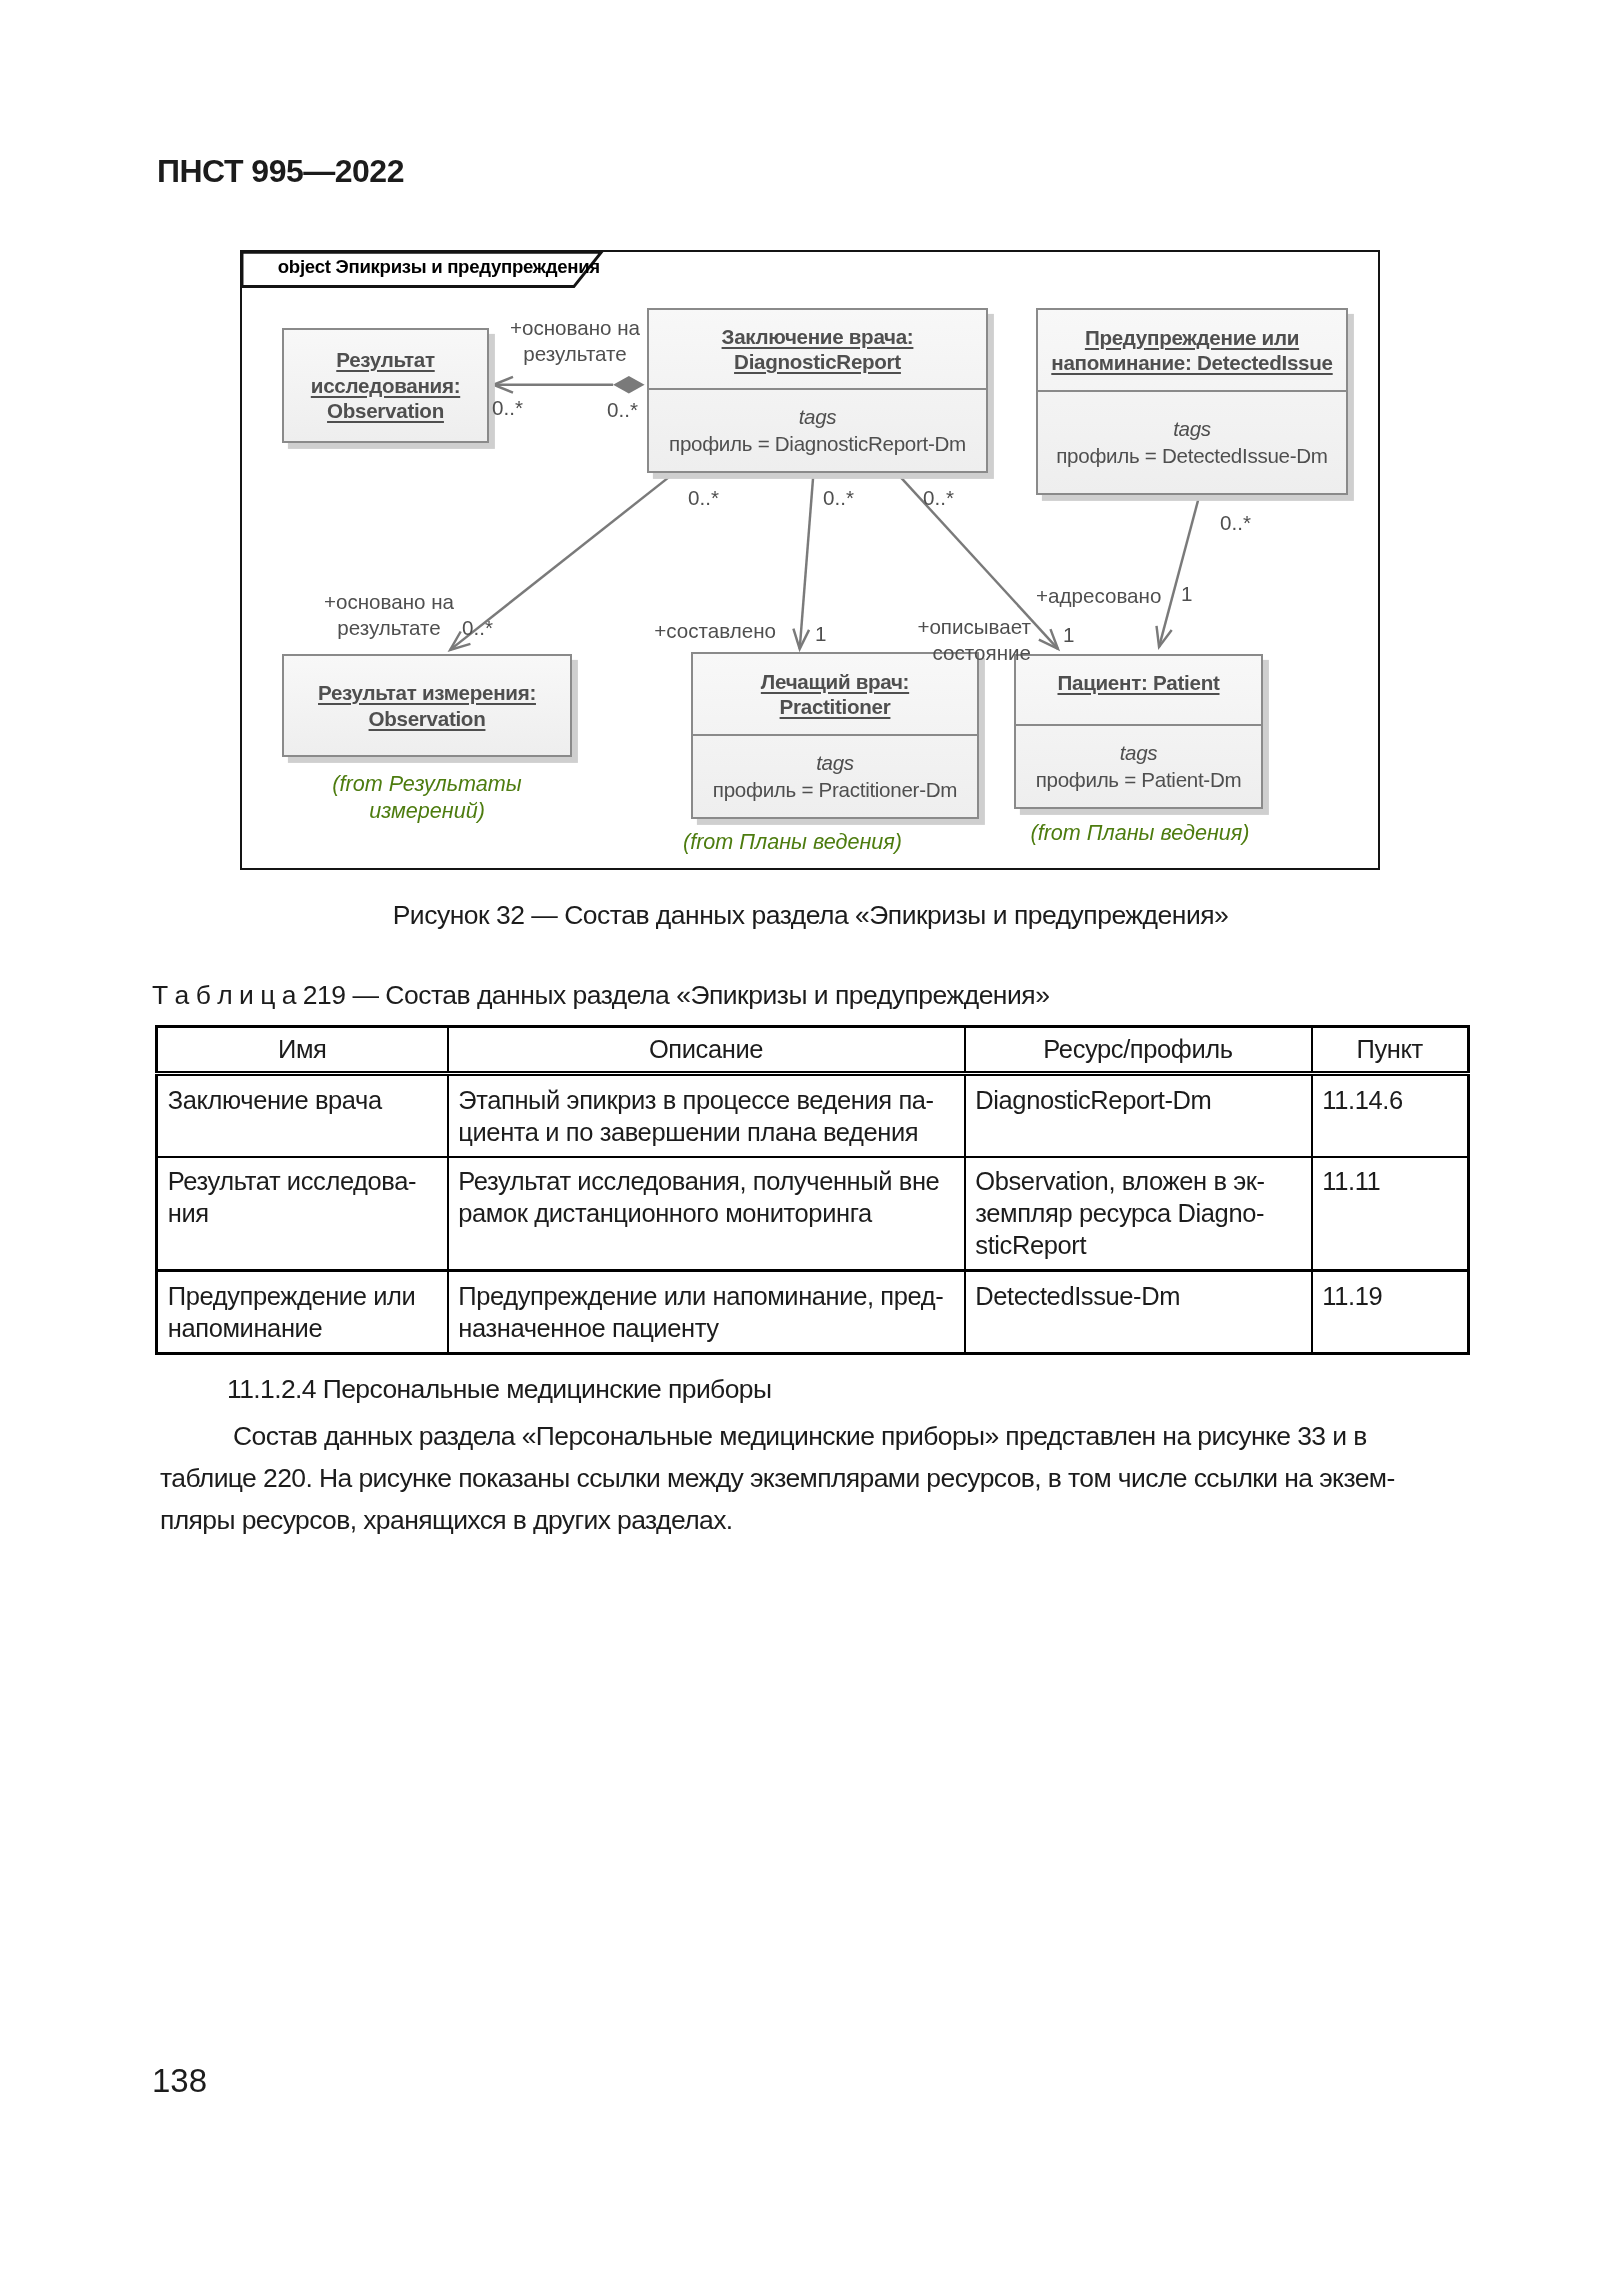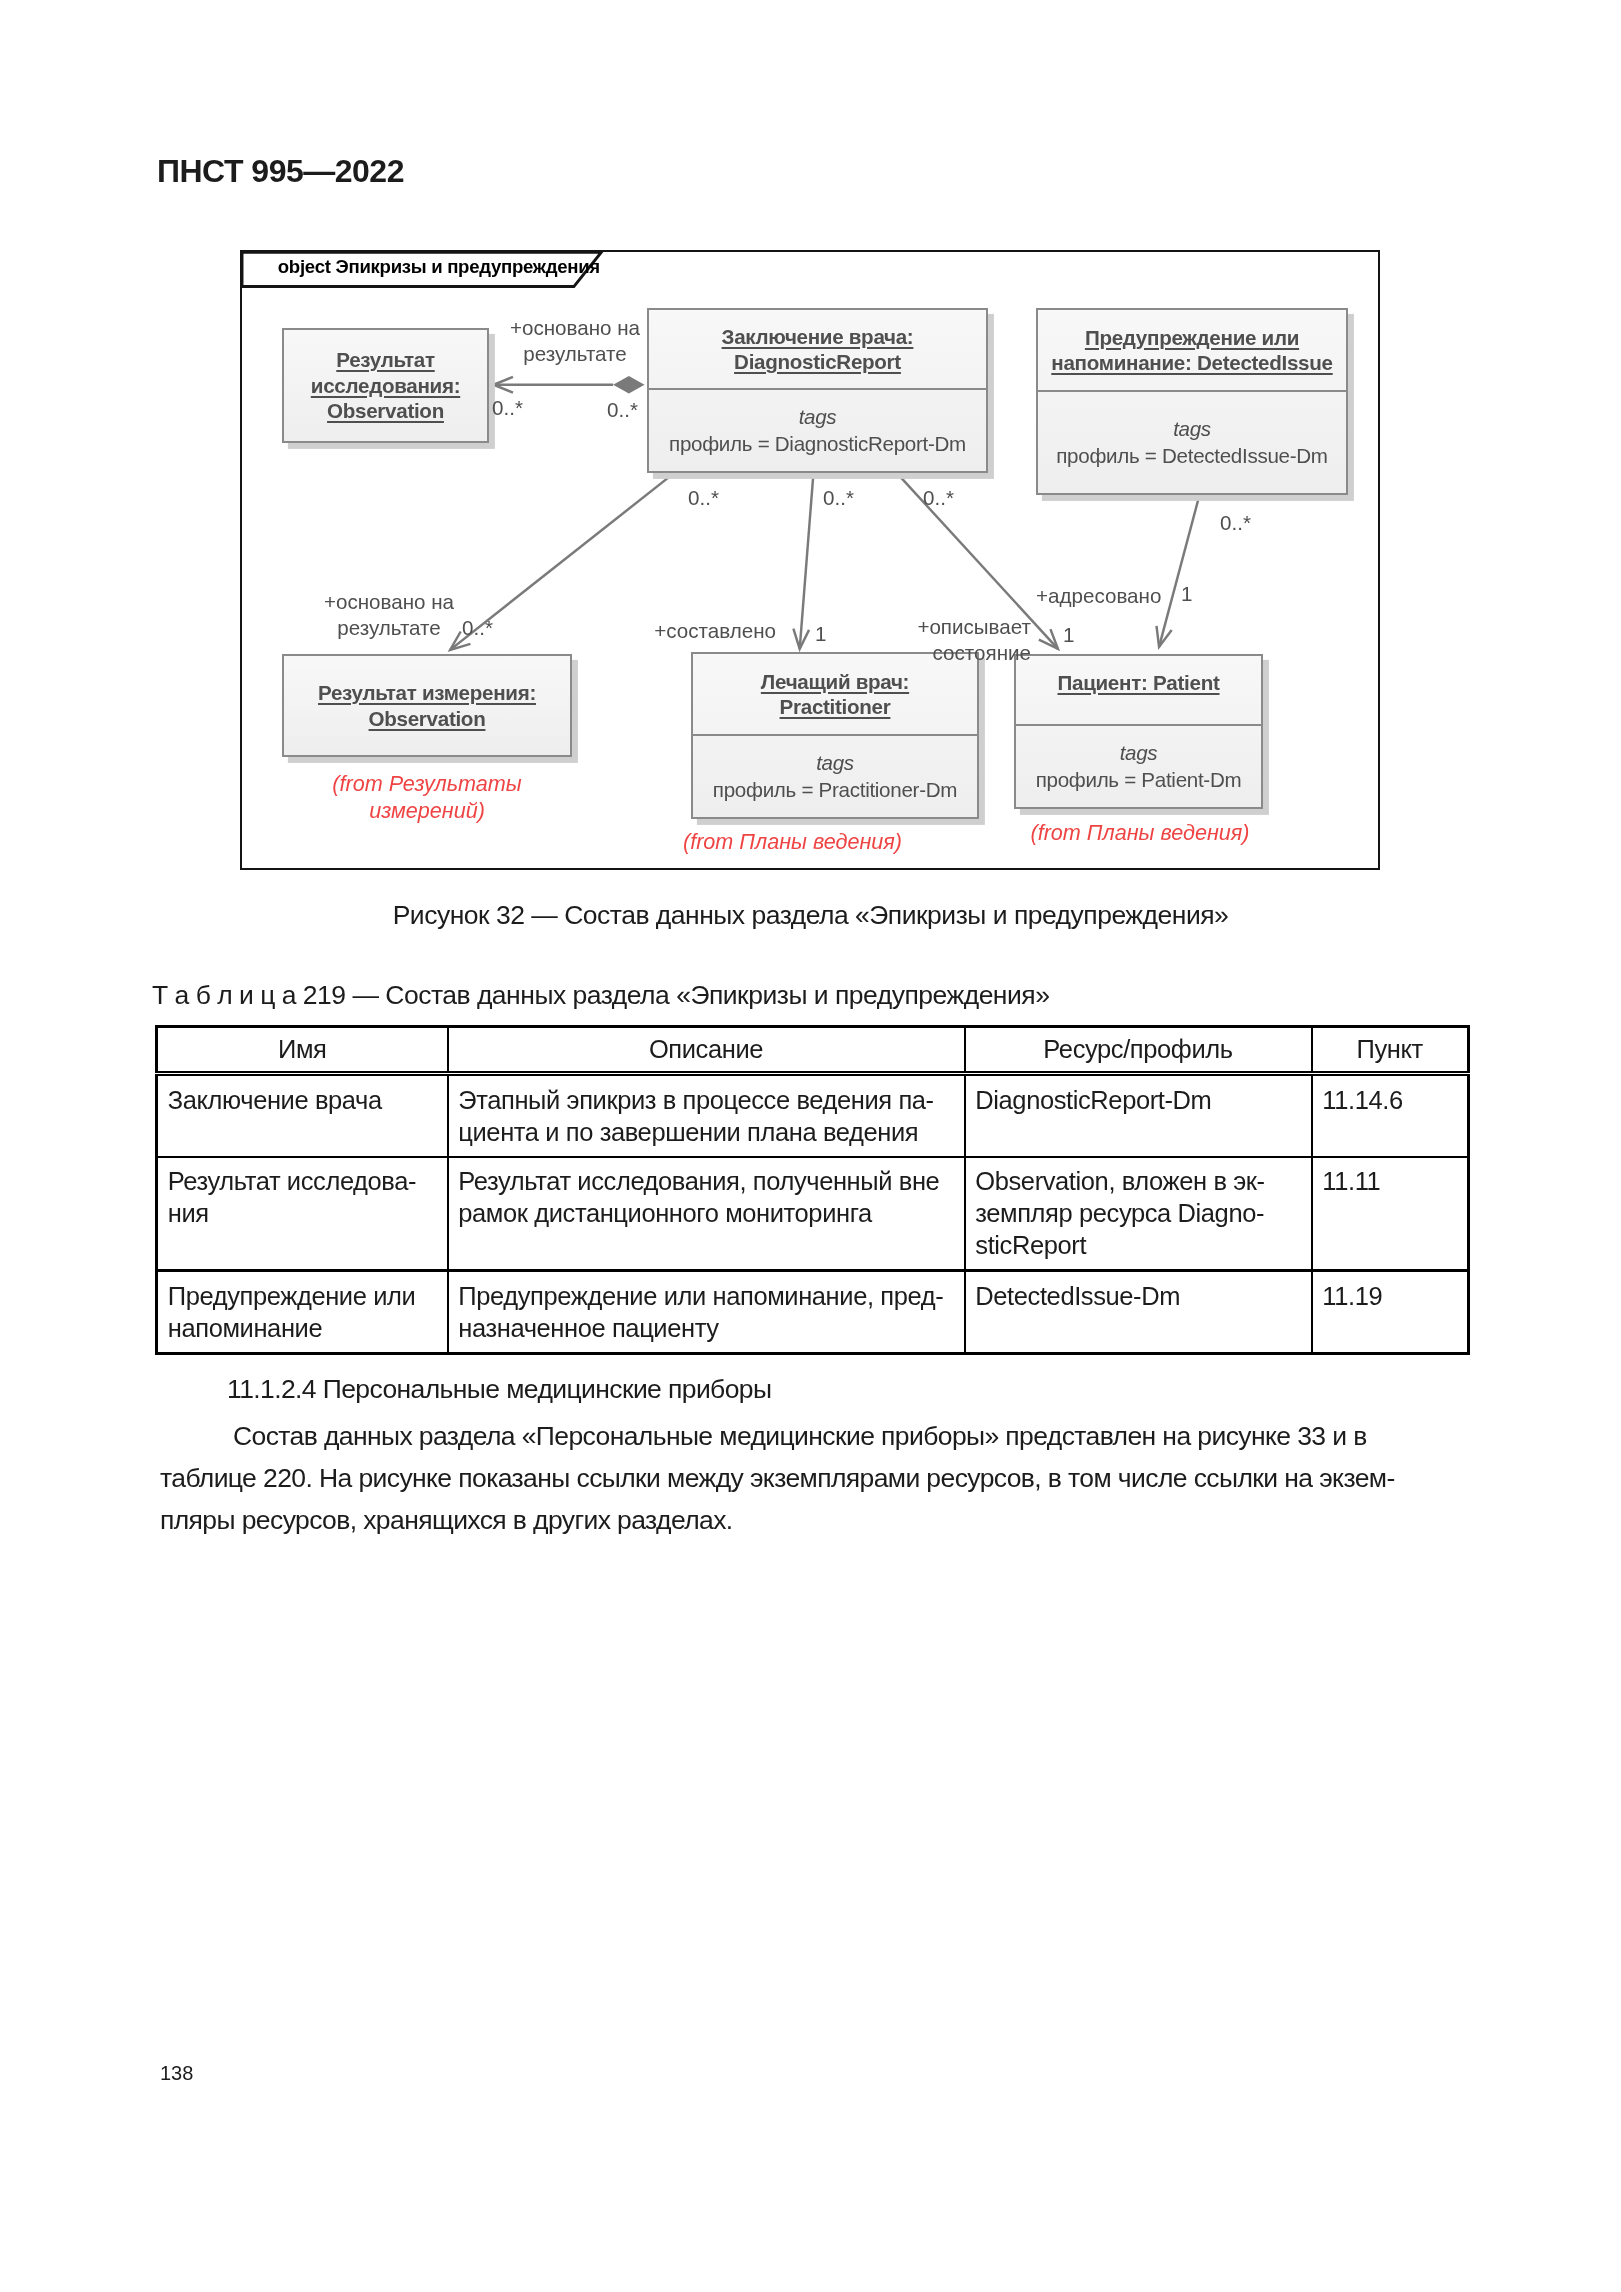--- a/index.html
+++ b/index.html
@@ -18,42 +18,42 @@
            background:linear-gradient(180deg,#f8f8f8 0%,#eeeeee 100%);
            border:2px solid #8a8a8a;box-shadow:5.9px 5.9px 0 #cfcfcf;
            color:#4f4f4f;text-align:center;font-size:20.6px;letter-spacing:-0.3px;}
   .uml-title{display:flex;align-items:center;justify-content:center;flex:none;
              font-weight:bold;text-decoration:underline;text-underline-offset:2.9px;
              white-space:pre-line;line-height:25.5px;padding:2px 3.9px;box-sizing:border-box;}
   .uml-title.fill{flex:1;}
   .uml-tags{flex:1;display:flex;flex-direction:column;align-items:center;justify-content:center;
             border-top:2px solid #8a8a8a;line-height:26.5px;}
   .tags-word{font-style:italic;}
-  .from-note{position:absolute;font-style:italic;color:#ef4444;font-size:21.6px;line-height:27.4px;
+  .from-note{position:absolute;font-style:italic;color:#4d7c0f;font-size:21.6px;line-height:27.4px;
              white-space:pre-line;text-align:center;}
   .conn-label{position:absolute;color:#4f4f4f;font-size:20.6px;line-height:25.5px;white-space:pre-line;}
 
   
   .fig-caption{position:absolute;left:0;top:900px;width:100%;text-align:center;
                font-size:26.5px;letter-spacing:-0.5px;}
   .table-title{position:absolute;left:152px;top:980px;font-size:26.5px;letter-spacing:-0.5px;}
   table.gost{position:absolute;left:155px;top:1025px;width:1311px;border-collapse:collapse;
              table-layout:fixed;font-size:25.5px;letter-spacing:-0.4px;background:#fff;
              border:3.9px solid #000;}
   table.gost th{border:2px solid #000;border-bottom:5.9px double #000;font-weight:normal;
                 text-align:center;vertical-align:middle;height:39px;padding:2px 5.9px;}
   table.gost td{border:2px solid #000;vertical-align:top;text-align:left;
                 padding:7.8px 9.8px;line-height:32px;white-space:pre-line;}
   table.gost tr.thick td{border-top:3.9px solid #000;}
   table.gost tr.r1{height:76px;} table.gost tr.r2{height:106px;} table.gost tr.r3{height:74px;}
 
   .section-heading{position:absolute;left:227px;top:1374px;font-size:26.5px;letter-spacing:-0.6px;}
   .body-par{position:absolute;left:160px;top:1415px;width:1317px;font-size:26.5px;
             letter-spacing:-0.6px;line-height:42px;white-space:pre-line;text-indent:73px;}
-  .page-number{position:absolute;left:160px;top:2062px;font-size:20px;}
+  .page-number{position:absolute;left:152px;top:2062px;font-size:33px;}
 </style>
 </head>
 <body>
 
 <div class="page">
 
   <div class="doc-header">ПНСТ 995—2022</div>
 
   <div class="diagram">
 

